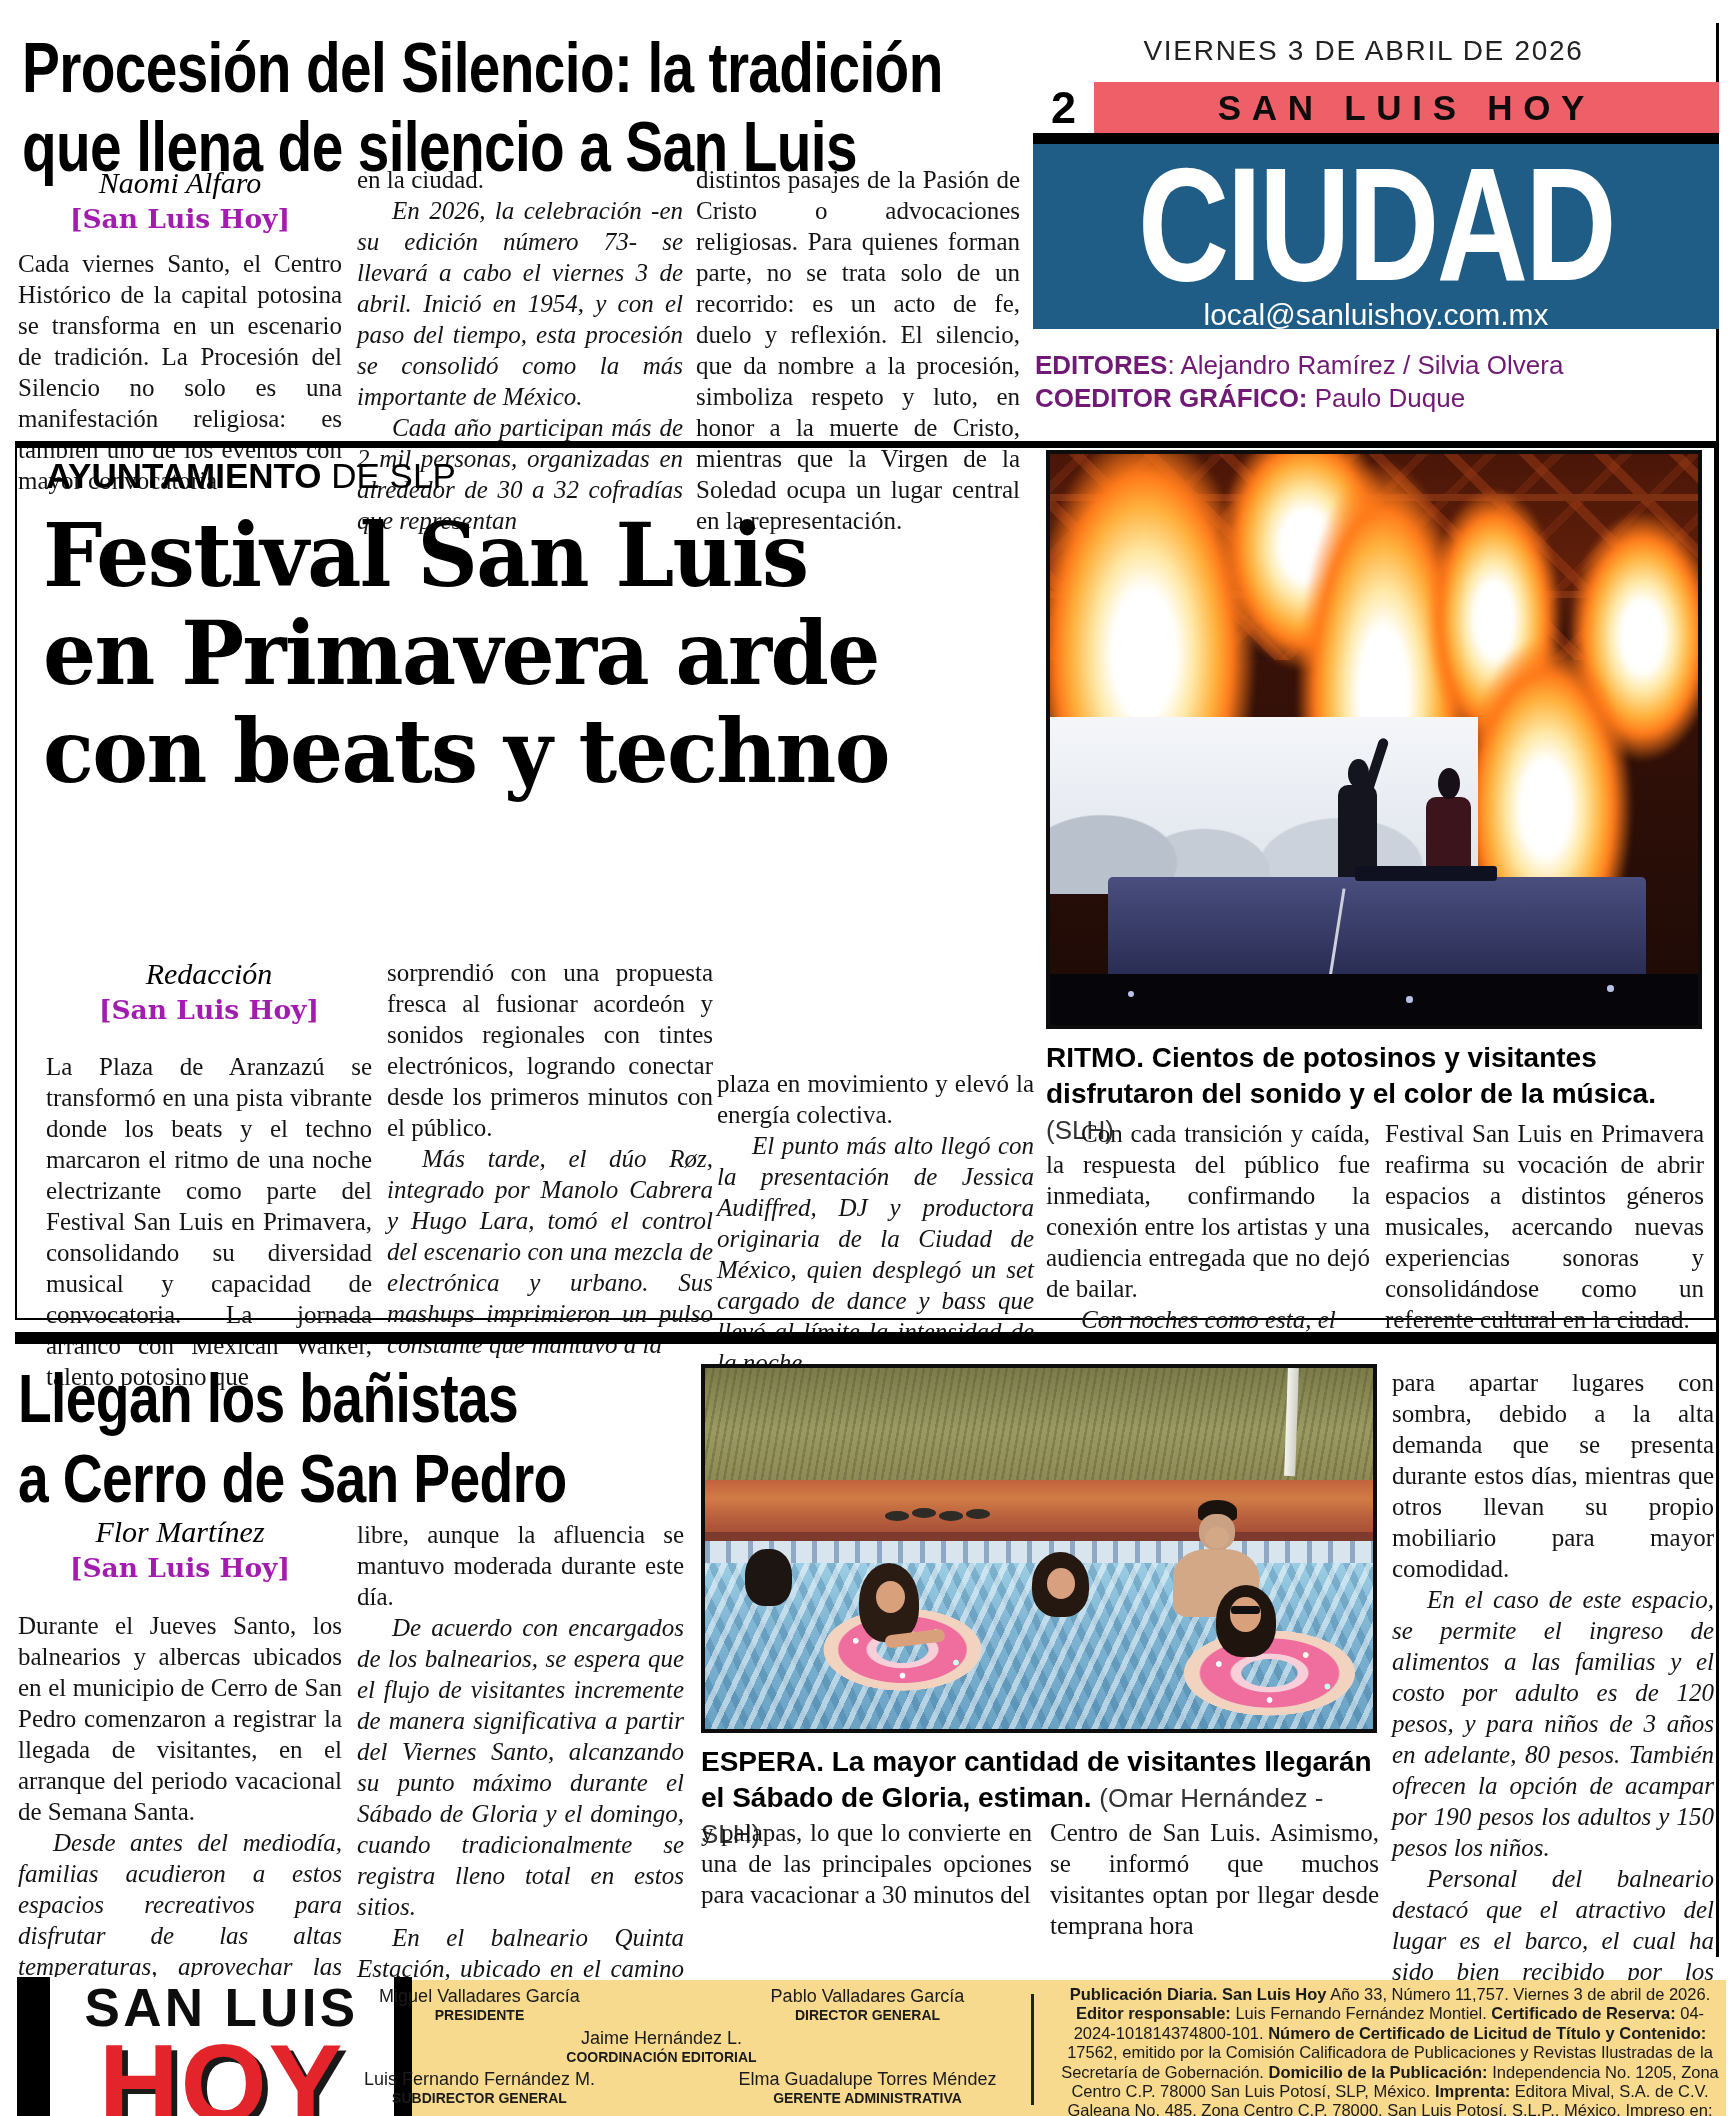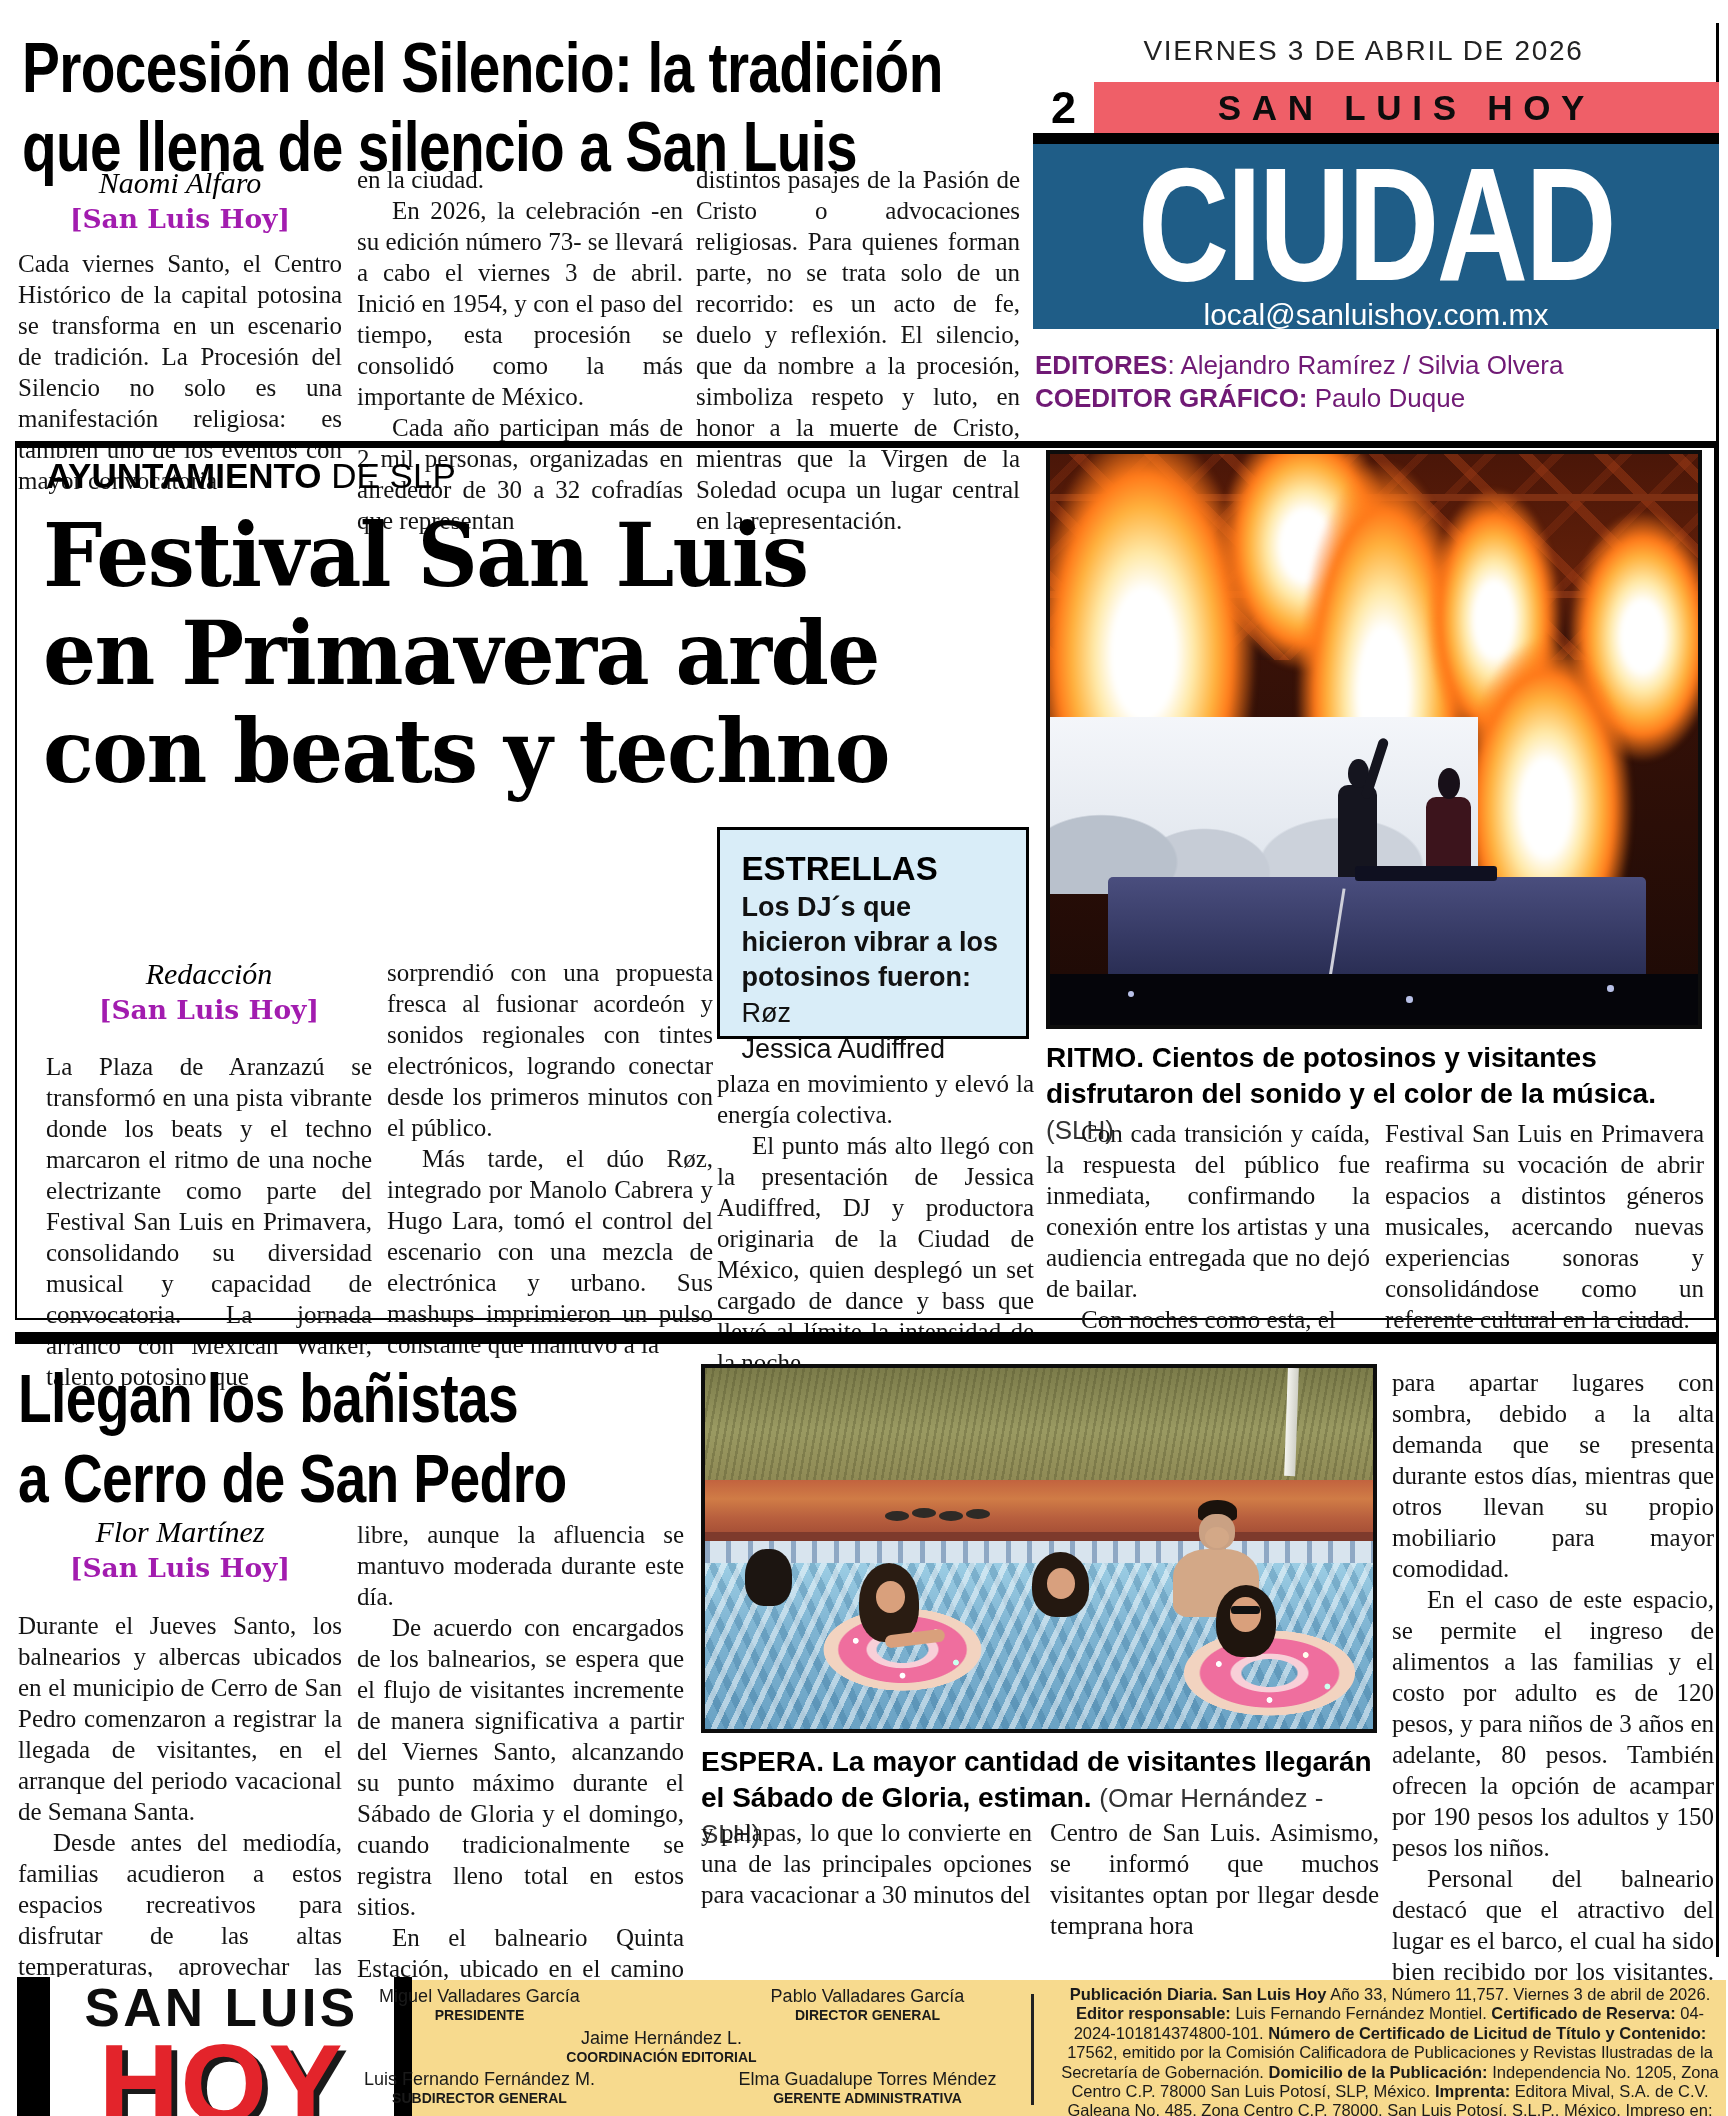--- a/index.html
+++ b/index.html
@@ -10,21 +10,21 @@
   .abs { position:absolute; }
 
   
   .cond { display:inline-block; transform:scaleX(.80); transform-origin:0 50%; white-space:nowrap; }
   .cond-c { display:inline-block; transform:scaleX(.78); transform-origin:50% 50%; white-space:nowrap; }
 
   .headline-sans { font-weight:bold; color:#000; letter-spacing:-0.8px; }
   .serif-body { font-family:"Liberation Serif", serif; font-size:25px; line-height:31px;
                 text-align:justify; color:#141414; }
   .serif-body .para { margin:0; }
-  .serif-body .para + .para { text-indent:35px; }
+  .serif-body .para + .para { text-indent:35px;font-style:italic; }
   .indent-first .para:first-child { text-indent:35px; }
 
   .byline { text-align:center; }
   .byline .by-name { font-family:"Liberation Serif", serif; font-style:italic; font-size:30px; line-height:36px; color:#000; }
   .byline .by-org  { font-family:"DejaVu Serif", serif; font-weight:bold; font-size:26.5px; line-height:36px; color:#a21caf; }
 
   .caption { font-size:28px; line-height:36px; color:#000; text-align:left; }
   .caption .cap-lead { font-weight:800; }
   .caption .cap-text { font-weight:bold; }
   .caption .cap-credit { font-weight:normal; color:#333; font-size:26px; }
@@ -201,28 +201,20 @@
   </div>
 
   <div class="abs serif-body" style="left:46px; top:1051px; width:326px;">
       <p class="para">La Plaza de Aranzazú se transformó en una pista vibrante donde los beats y el techno marcaron el ritmo de una noche electrizante como parte del Festival San Luis en Primavera, consolidando su diversidad musical y capacidad de convocatoria. La jornada arrancó con Mexican Walker, talento potosino que</p>
     </div>
   <div class="abs serif-body" style="left:387px; top:957px; width:326px;">
       <p class="para">sorprendió con una propuesta fresca al fusionar acordeón y sonidos regionales con tintes electrónicos, logrando conectar desde los primeros minutos con el público.</p>
       <p class="para">Más tarde, el dúo Røz, integrado por Manolo Cabrera y Hugo Lara, tomó el control del escenario con una mezcla de electrónica y urbano. Sus mashups imprimieron un pulso constante que mantuvo a la</p>
     </div>
 
-  <div class="abs" id="estrellas-box" style="left:717px; top:827px; width:312px; height:212px;">
-    <div id="estrellas-title">ESTRELLAS</div>
-    <div id="estrellas-lead">Los DJ´s que hicieron vibrar a los potosinos fueron:</div>
-    <div id="estrellas-names">
-        <p class="para">Røz</p>
-        <p class="para">Jessica Audiffred</p>
-      </div>
-  </div>
 
   <div class="abs serif-body" style="left:717px; top:1068px; width:317px;">
       <p class="para">plaza en movimiento y elevó la energía colectiva.</p>
       <p class="para">El punto más alto llegó con la presentación de Jessica Audiffred, DJ y productora originaria de la Ciudad de México, quien desplegó un set cargado de dance y bass que llevó al límite la intensidad de la noche.</p>
     </div>
 
   <div class="abs photo" style="left:1046px; top:450px; width:656px; height:579px;">
     <div class="fp-bg"></div>
     <div class="fp-truss"></div>
     <div class="fp-beam" style="top:7%;"></div>

